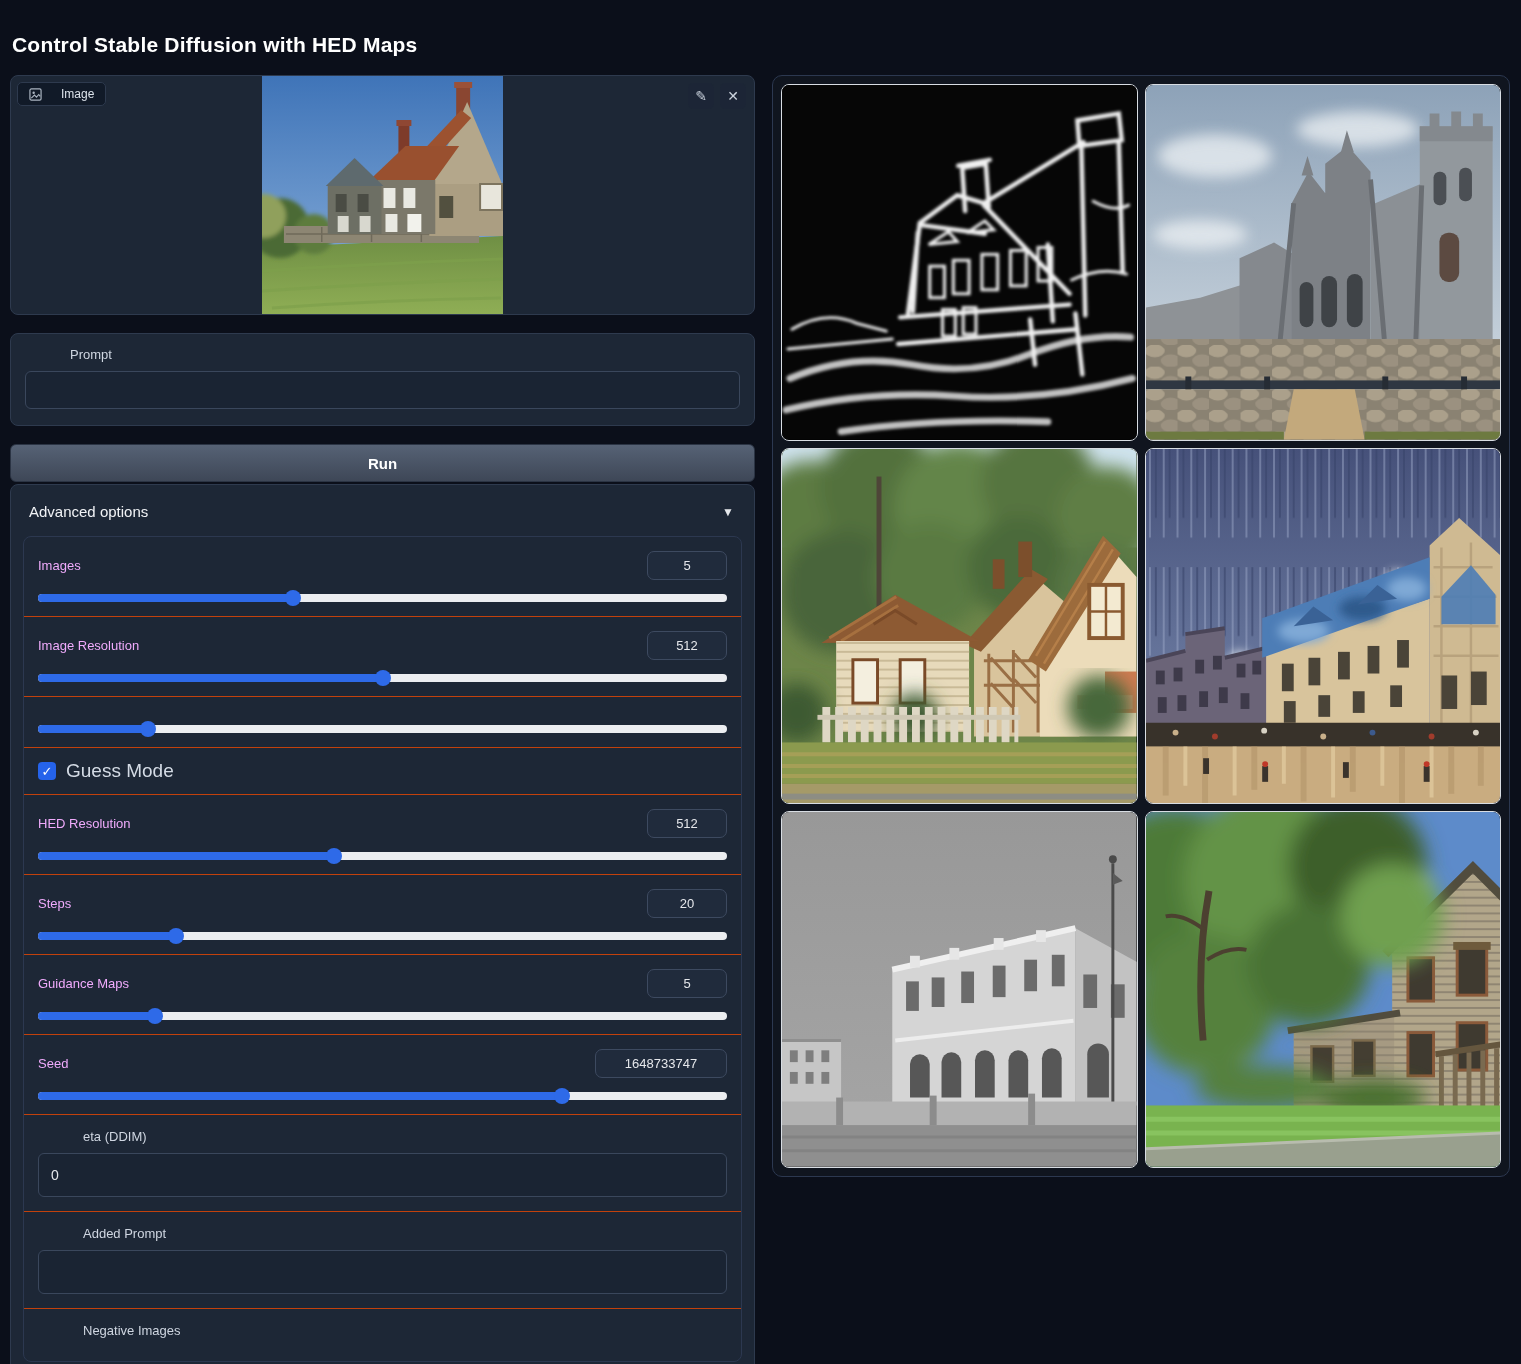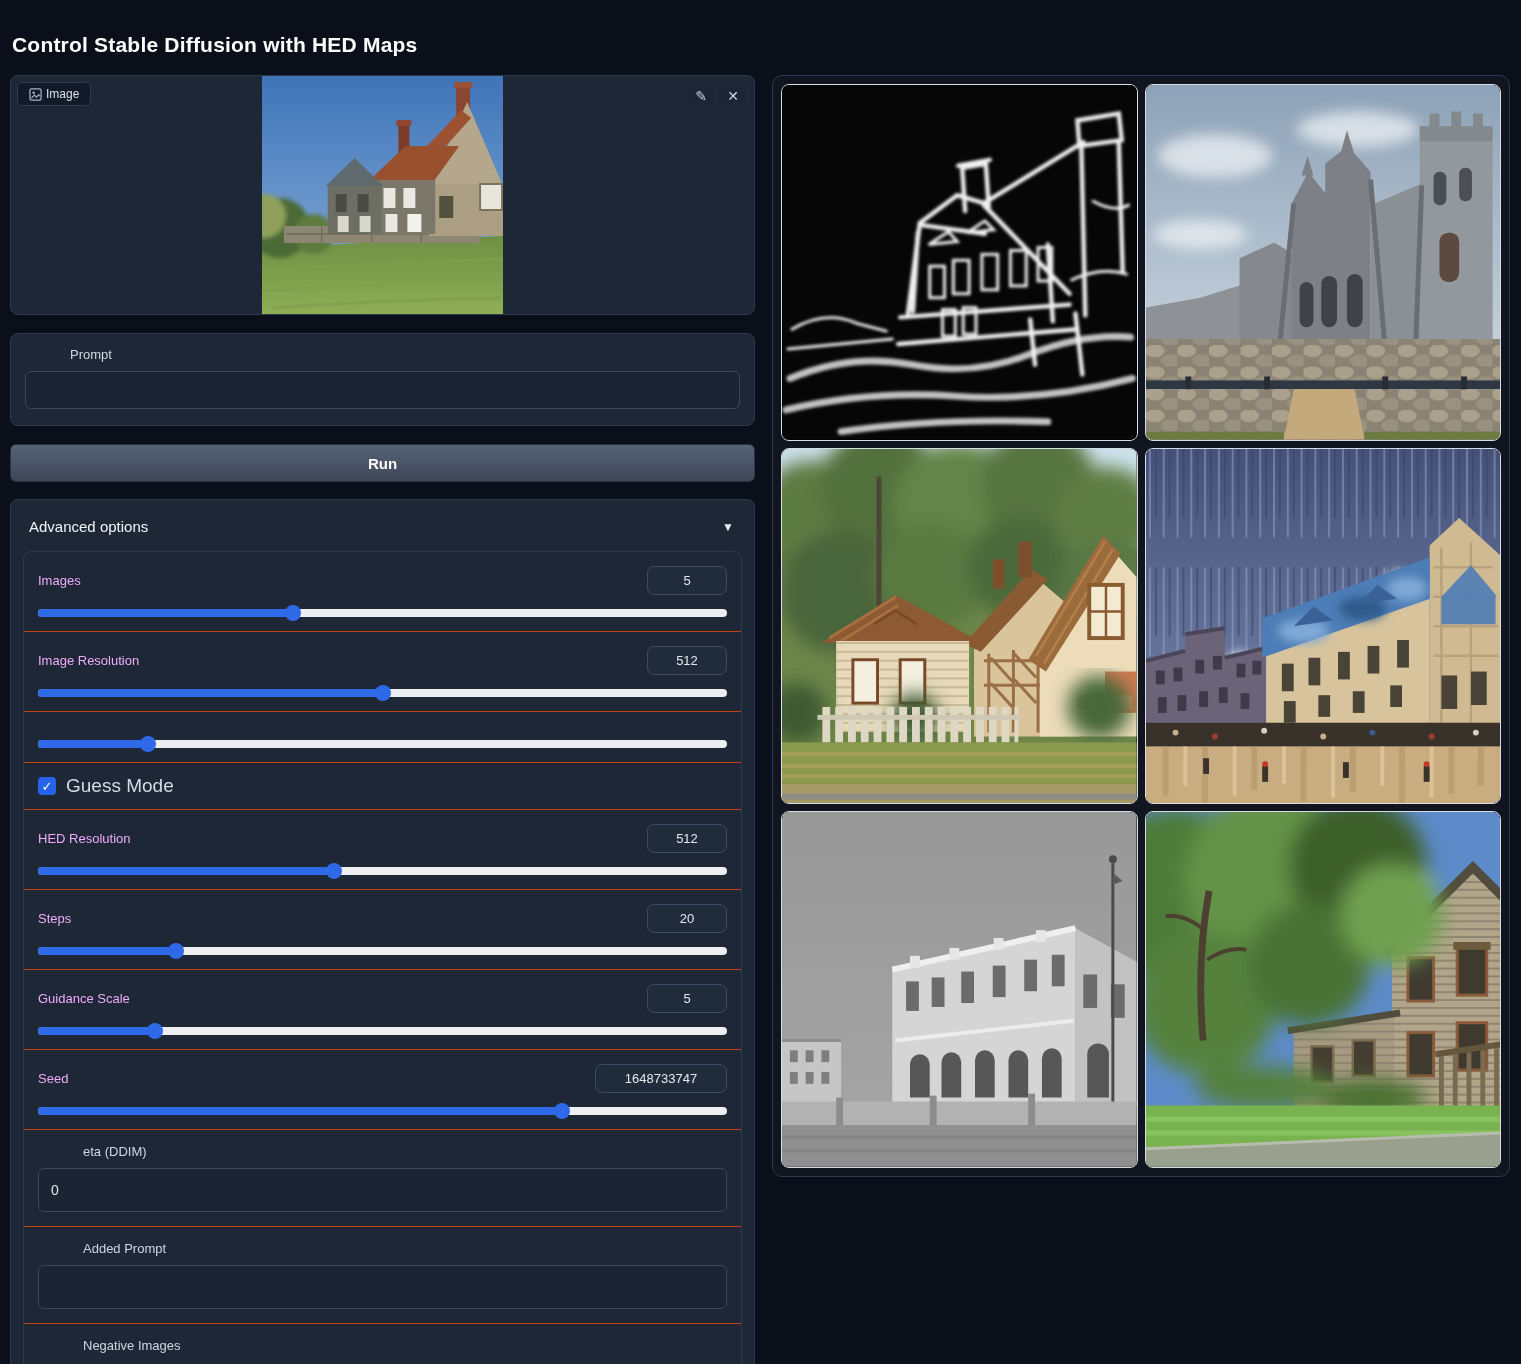--- a/index.html
+++ b/index.html
@@ -9,39 +9,39 @@
   }
   .page{padding:10px 10px 0 10px;}
   .app-title{font-size:21px;font-weight:700;color:#ffffff;margin:23px 2px 18px 2px;letter-spacing:.2px;}
   .columns{display:flex;gap:17px;align-items:flex-start;}
   .left-col{width:745px;flex:none;}
   .right-col{width:738px;flex:none;}
   .panel{background:#1d2736;border:1px solid #2e3a4e;border-radius:8px;box-sizing:border-box;}
 
   
   .image-panel{height:240px;position:relative;margin-bottom:18px;overflow:hidden;}
-  .img-tab{position:absolute;top:6px;left:6px;display:flex;align-items:center;gap:4px;
+  .img-tab{position:absolute;top:6px;left:6px;display:flex;align-items:center;gap:19px;
     padding:4px 11px;background:#111a28;border:1px solid #2e3a4e;border-radius:5px;
     font-size:12px;color:#dbe2ea;z-index:3;}
   .img-tab svg{display:block;}
   .panel-actions{position:absolute;top:7px;right:8px;display:flex;gap:6px;z-index:3;}
   .icon-btn{width:26px;height:26px;border-radius:5px;background:rgba(28,38,54,.85);
     color:#cbd3dd;display:flex;align-items:center;justify-content:center;font-size:14px;cursor:pointer;}
   .upload-stage{height:100%;display:flex;justify-content:center;align-items:center;}
   .upload-stage svg{display:block;}
 
   
   .prompt-panel{padding:13px 14px 16px 14px;margin-bottom:18px;}
   .field-label{font-size:13px;color:#cfd6e1;margin-bottom:9px;display:block;margin-left:45px;}
   .textbox{width:100%;box-sizing:border-box;height:38px;background:#1a2433;border:1px solid #3a475c;
     border-radius:6px;color:#e5e7eb;font-size:14px;padding:0 12px;outline:none;font-family:"Liberation Sans",sans-serif;}
   .textbox.tall{height:44px;}
 
   
-  .run-btn{width:100%;height:38px;margin-bottom:17px;border:1px solid #2b3444;border-radius:6px;
+  .run-btn{width:100%;height:38px;margin-bottom:2px;border:1px solid #2b3444;border-radius:6px;
     background:linear-gradient(#566275,#3e4757);color:#fff;font-weight:700;font-size:15px;
     font-family:"Liberation Sans",sans-serif;cursor:pointer;}
 
   
   .advanced-panel{padding:12px 12px 16px 12px;margin-bottom:14px;}
   .acc-header{display:flex;justify-content:space-between;align-items:center;padding:6px 4px 2px 6px;cursor:pointer;gap:8px;}
   .acc-title{font-size:15px;color:#f1f3f6;}
   .acc-arrow{font-size:12px;color:#e5e7eb;margin-right:4px;}
   .group{margin-top:14px;border:1px solid #2c3850;border-radius:8px;background:#1d2736;}
   .row{padding:14px 14px;}
@@ -216,21 +216,21 @@
               <span class="slider-label">Steps</span>
               <div class="value-box">20</div>
             </div>
             <div class="track">
                 <div class="fill" style="width: 20%;"></div>
               </div>
           </div>
 
           <div class="row">
             <div class="slider-top">
-              <span class="slider-label">Guidance Scale</span>
+              <span class="slider-label">Guidance Maps</span>
               <div class="value-box">5</div>
             </div>
             <div class="track">
                 <div class="fill" style="width: 17%;"></div>
               </div>
           </div>
 
           <div class="row">
             <div class="slider-top">
               <span class="slider-label">Seed</span>

